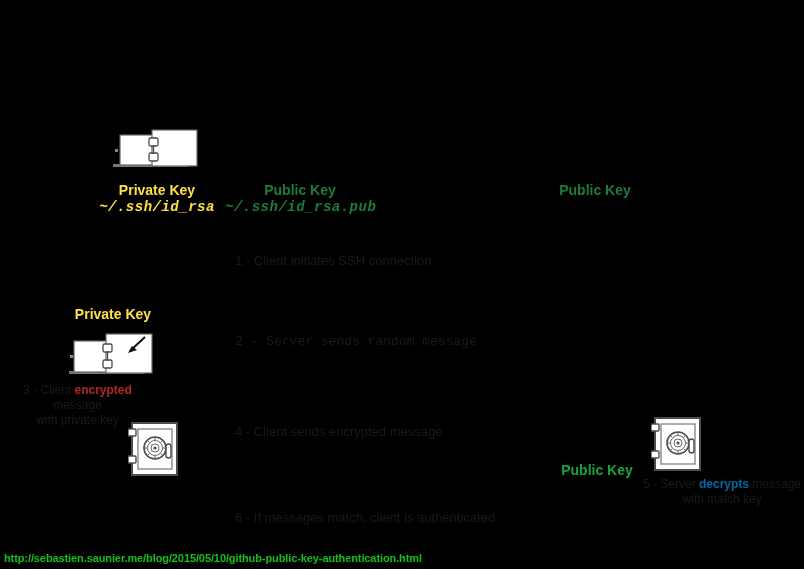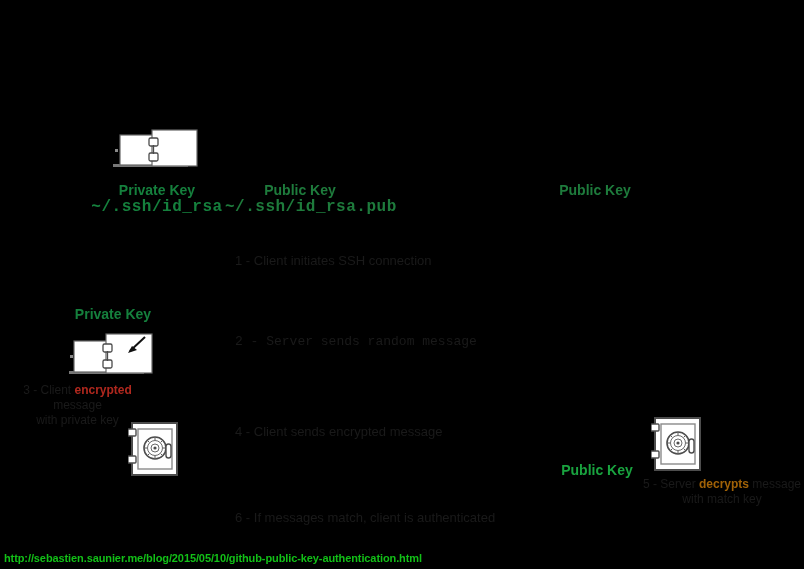--- a/index.html
+++ b/index.html
@@ -29,47 +29,48 @@
     font-family: "Liberation Sans", sans-serif;
     font-weight: bold;
     font-size: 14px;
     line-height: 17px;
     text-align: center;
     white-space: nowrap;
   }
   .lbl-path {
     font-family: "Liberation Mono", monospace;
     font-weight: bold;
-    font-size: 16px;
+    font-size: 14px;
     line-height: 18px;
     text-align: center;
     white-space: nowrap;
     letter-spacing: 0.5px;
-  }
-  .red   { color: #15803d; }
+    font-style: italic;
+  }
+  .red   { color: #fde047; }
   .green { color: #1E7B3C; }
   .green-bright { color: #19A33F; }
 
   .step {
     font-family: "Liberation Sans", sans-serif;
     font-size: 13px;
     line-height: 17px;
     color: #1A1A1A;
     text-align: left;
     white-space: nowrap;
   }
   .step-small {
     font-family: "Liberation Sans", sans-serif;
     font-size: 12px;
     line-height: 15px;
     color: #1A1A1A;
     text-align: center;
   }
   .kw-red   { color: #B0281E; font-weight: bold; }
-  .kw-green { color: #a16207; font-weight: bold; }
+  .kw-green { color: #0369a1; font-weight: bold; }
 
   .url {
     position: absolute;
     left: 4px;
     top: 552px;
     font-family: "Liberation Sans", sans-serif;
     font-weight: bold;
     font-size: 11px;
     color: #12C017;
     white-space: nowrap;

